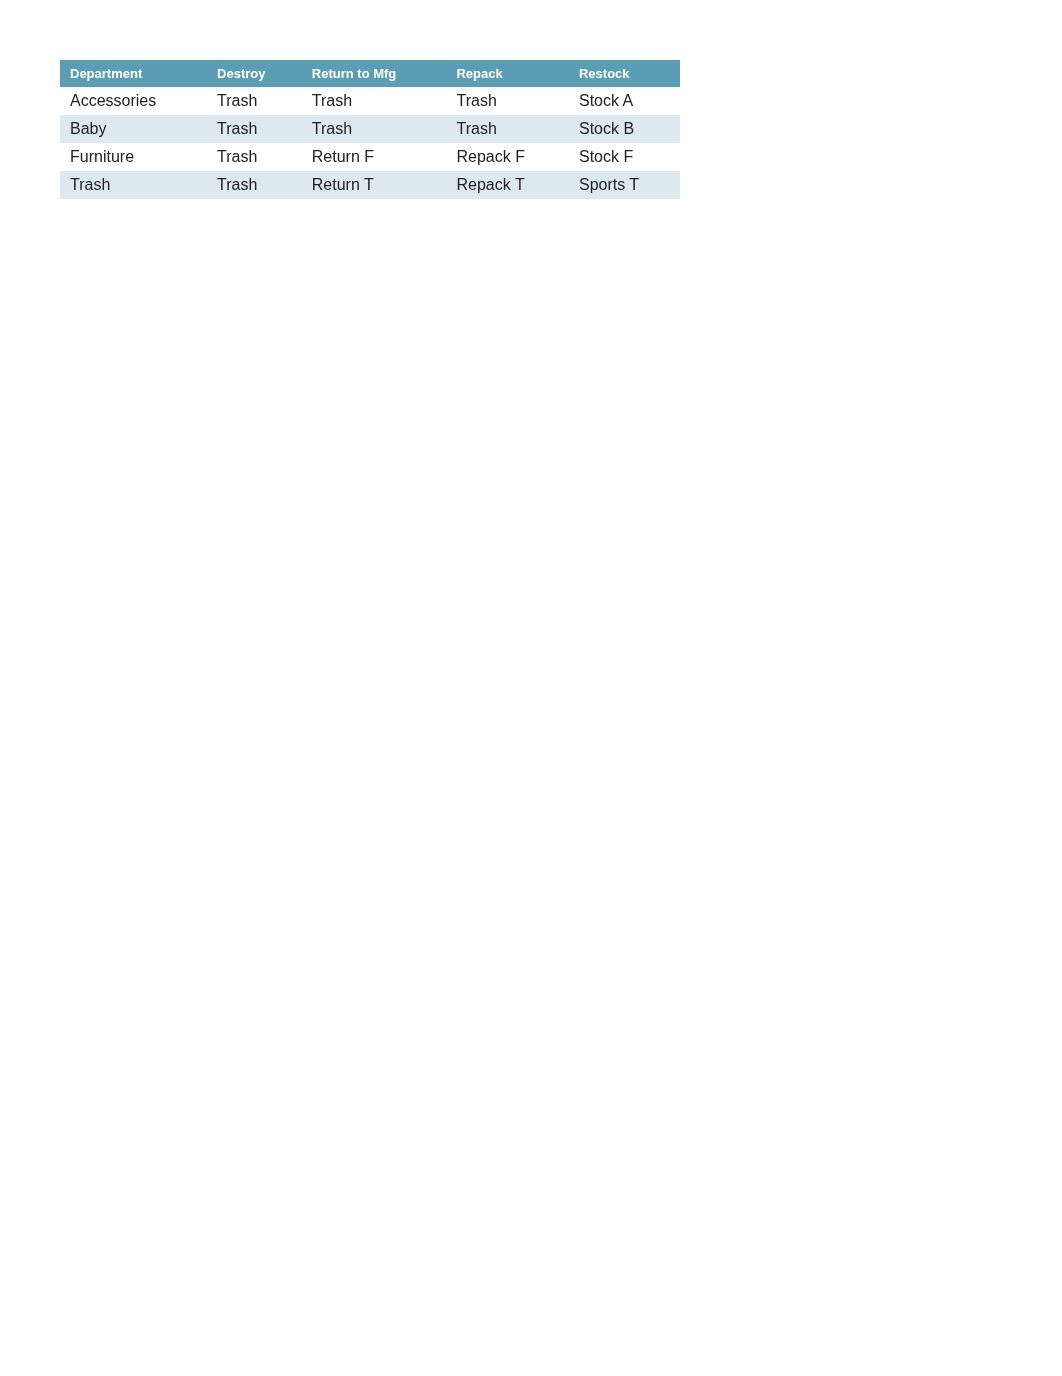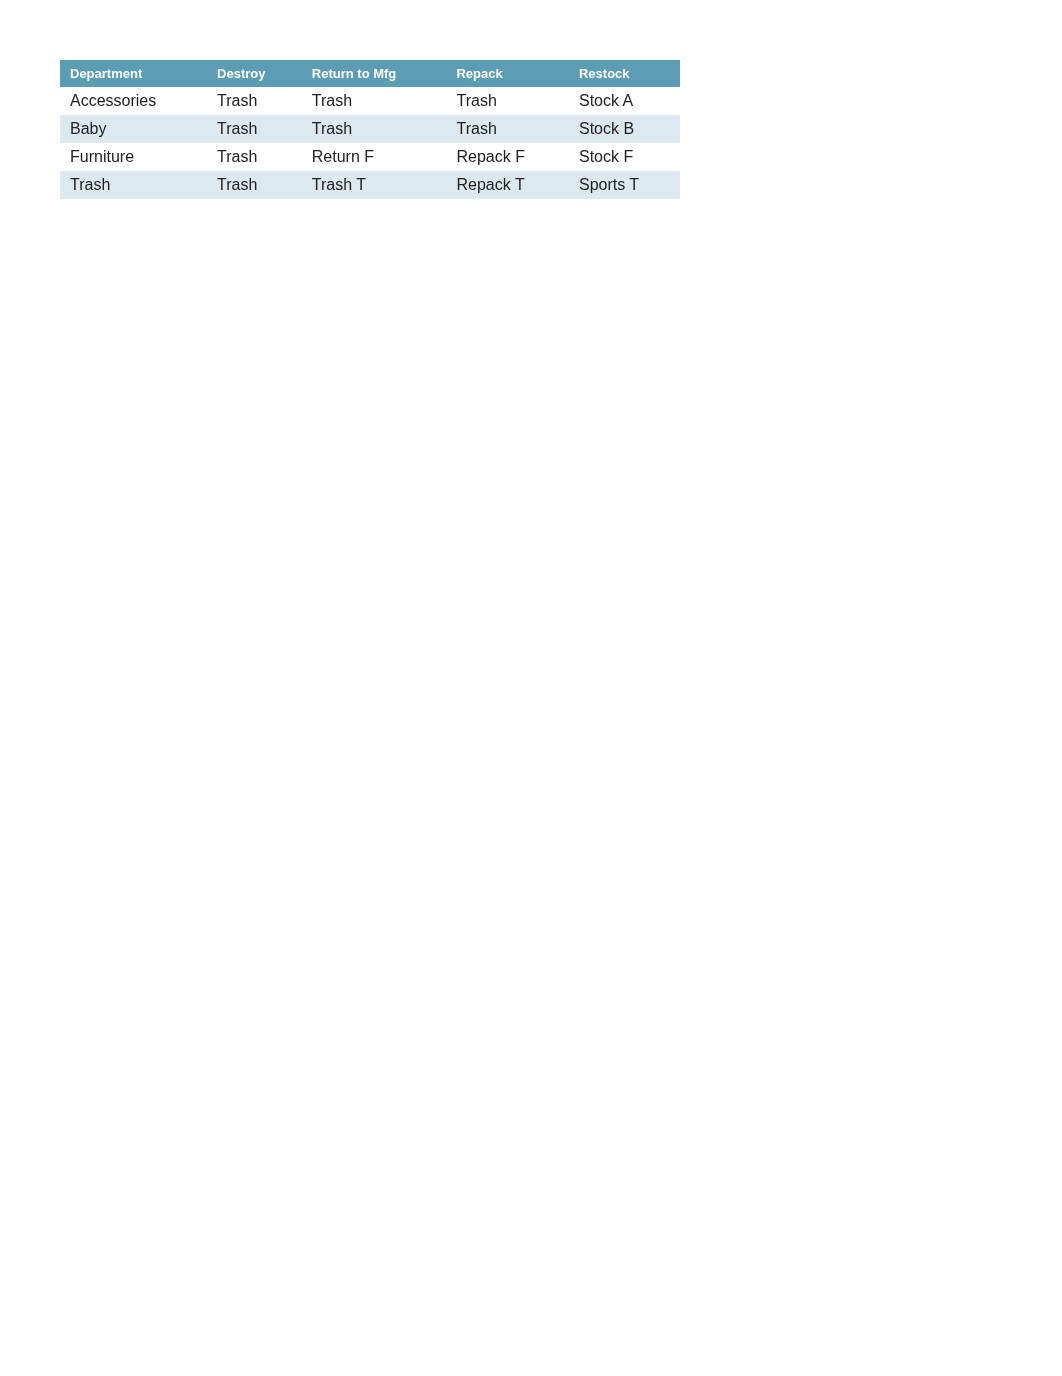--- a/index.html
+++ b/index.html
@@ -88,19 +88,19 @@
         <tr>
           <td>Furniture</td>
           <td>Trash</td>
           <td>Return F</td>
           <td>Repack F</td>
           <td>Stock F</td>
         </tr>
         <tr>
           <td>Trash</td>
           <td>Trash</td>
-          <td>Trash T</td>
+          <td>Return T</td>
           <td>Repack T</td>
           <td>Sports T</td>
         </tr>
       </tbody>
   </table>
 </div>
 
 </body></html>

